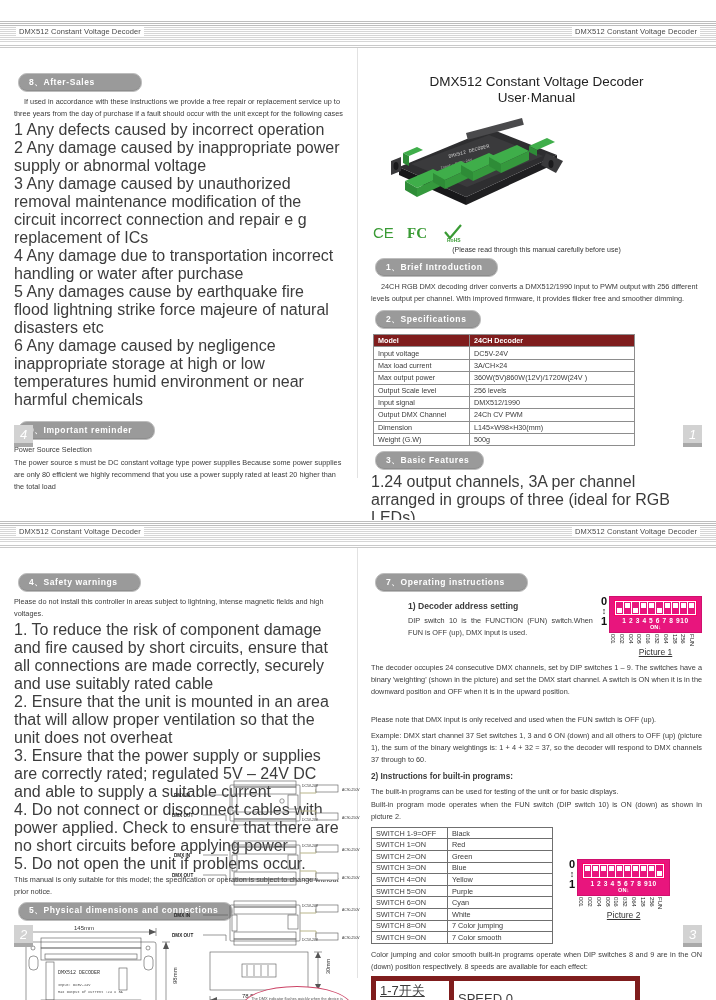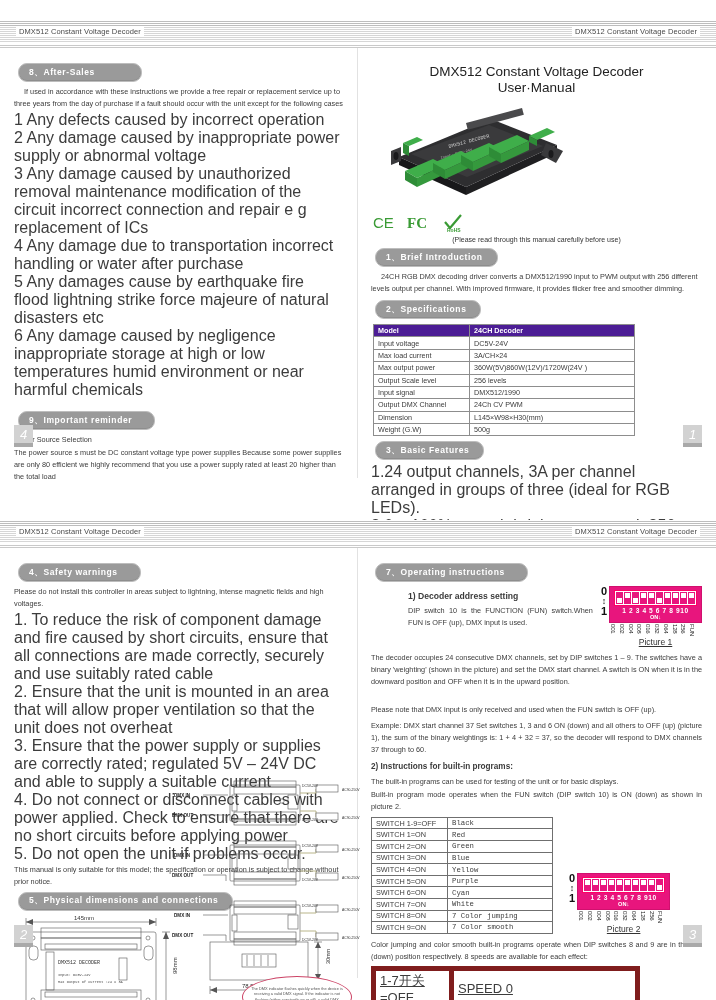--- a/index.html
+++ b/index.html
@@ -30,21 +30,21 @@
   .hdr-left { left: 16px; }
   .hdr-right { right: 16px; }
   .hdr-rule {
     position: absolute; left: 0; top: 24px; width: 716px; height: 4px;
     background: repeating-linear-gradient(to bottom, #ffffff 0px, #ffffff 1px, #c9c9c9 1px, #c9c9c9 2px);
   }
   .center-gut {
     position: absolute; left: 357px; top: 28px; width: 1px; height: 430px;
     background: #e2e2e2;
   }
-  .page { position: absolute; top: 30px; height: 428px; }
+  .page { position: absolute; top: 40px; height: 428px; }
   .page-l { left: 0; width: 357px; padding: 8px 14px; }
   .page-r { left: 357px; width: 359px; padding: 8px 14px; }
 
   .sec-pill {
     display: inline-block;
     background: #9a9a9a;
     color: #ffffff;
     border-radius: 9px;
     font-size: 8.5px;
     font-weight: bold;
@@ -63,21 +63,21 @@
   .title-main {
     text-align: center; font-size: 13.5px; line-height: 15.5px;
     color: #222; margin-top: 6px; font-weight: normal;
   }
   .prod-wrap { text-align: center; margin-top: 6px; }
   .caption-read { text-align: center; font-size: 7px; margin-top: 3px; color: #333; }
   .logos { text-align: center; margin-top: 4px; height: 20px; }
 
   table.spec { width: 100%; border-collapse: collapse; margin: 2px 0 2px 2px; width: 262px; }
   table.spec td { border: 1px solid #8d8d8d; font-size: 7.2px; padding: 1.2px 4px; color: #3a3a3a; }
-  table.spec tr.hd td { background: #4c1d95; font-weight: bold; color: #fff; }
+  table.spec tr.hd td { background: #7f1d1d; font-weight: bold; color: #fff; }
   table.spec td.c1 { width: 96px; }
 
   .pgnum {
     position: absolute; width: 19px; height: 22px; background: #d2d2d2;
     color: #ffffff; font-style: italic; font-size: 13px; text-align: center;
     line-height: 19px; border-bottom: 4px solid #a9a9a9;
   }
 
   
   .dip {
@@ -96,21 +96,21 @@
     writing-mode: vertical-rl; font-size: 6.2px; color: #1d1d1d;
     letter-spacing: -.3px; width: 8px; text-align: left;
   }
   .picbox { display: inline-block; text-align: center; }
   .piccap { font-size: 8.5px; color: #333; margin-top: 1px; text-decoration: underline; }
   .updown { display: inline-block; text-align: center; font-size: 11px; font-weight: bold; color: #111; line-height: 10px; vertical-align: top; }
 
   table.sw { border-collapse: collapse; margin-top: 3px; }
   table.sw td { border: 1px solid #6f6f6f; font-size: 7.3px; padding: .8px 4px; }
   table.sw td.k { width: 76px; }
-  table.sw td.v { width: 105px; font-family: Liberation Mono, monospace; }
+  table.sw td.v { width: 105px; }
   table.spd { border-collapse: collapse; margin-top: 3px; }
   table.spd td { border: 5px solid #7f1d1d; font-size: 13px; padding: .8px 4px; text-decoration: underline; }
   table.spd td.k { width: 78px; }
   table.spd td.v { width: 186px; }
 
   svg { display: block; }
 </style>
 </head>
 <body>
 
@@ -499,21 +499,21 @@
     </div>
 
     <p class="t" style="text-align:justify; margin-top:5px;">The decoder occupies 24 consecutive DMX channels, set by DIP switches 1 – 9. The switches have a binary 'weighting' (shown in the picture) and set the DMX start channel. A switch is ON when it is in the downward position and OFF when it is in the upward position.</p>
     <p class="t" style="text-align:justify; margin-top:16px;">Please note that DMX input is only received and used when the FUN switch is OFF (up).</p>
     <p class="t" style="text-align:justify; margin-top:4px;">Example: DMX start channel 37 Set switches 1, 3 and 6 ON (down) and all others to OFF (up) (picture 1), the sum of the binary weightings is: 1 + 4 + 32 = 37, so the decoder will respond to DMX channels 37 through to 60.</p>
 
     <p class="t" style="font-size:8.2px; font-weight:bold; margin-top:5px;">2) Instructions for built-in programs:</p>
     <p class="t" style="margin-top:3px;">The built-in programs can be used for testing of the unit or for basic displays.</p>
     <p class="t" style="text-align:justify;">Built-in program mode operates when the FUN switch (DIP switch 10) is ON (down) as shown in picture 2.</p>
 
-    <div style="display:flex; gap:16px; align-items:flex-end;">
+    <div style="display:flex; gap:16px; align-items:center;">
       <table class="sw">
         <tbody>
             <tr>
               <td class="k">SWITCH 1-9=OFF</td>
               <td class="v">Black</td>
             </tr>
         <tr>
               <td class="k">SWITCH 1=ON</td>
               <td class="v">Red</td>
             </tr>

